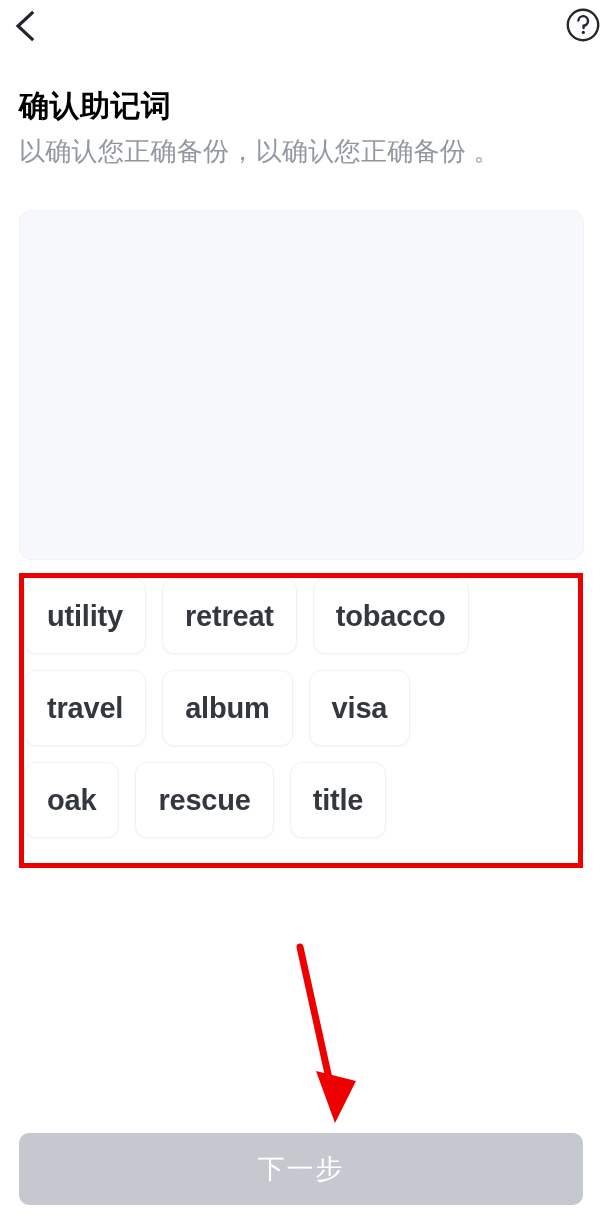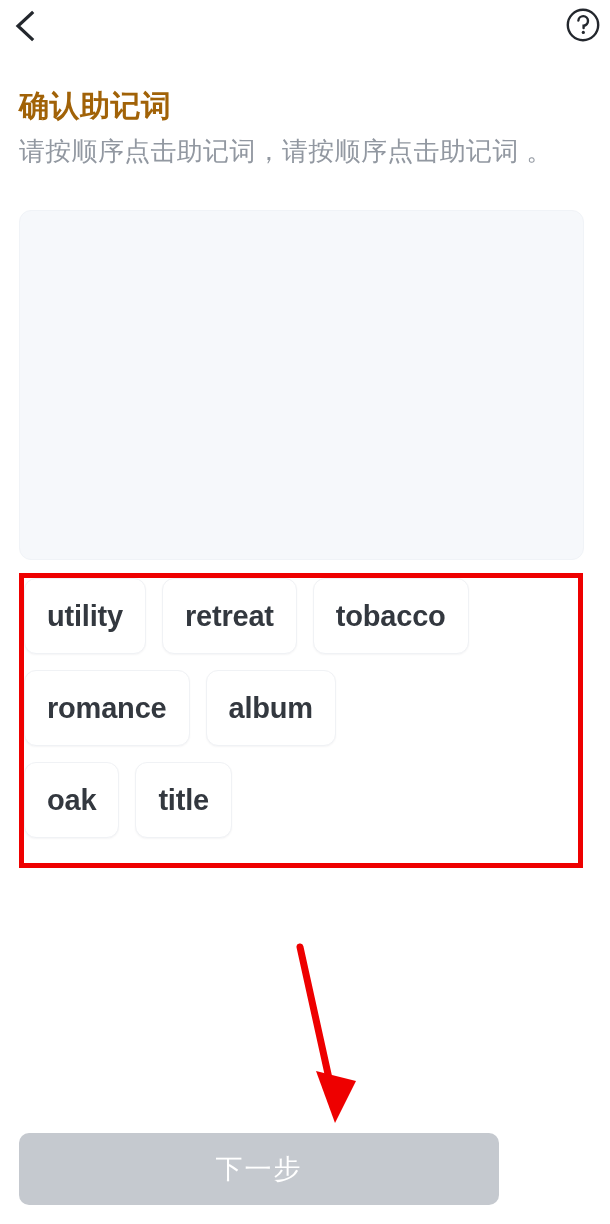--- a/index.html
+++ b/index.html
@@ -47,21 +47,21 @@
     cursor: pointer;
   }
 
   
   #page-title {
     position: absolute;
     left: 19px;
     top: 88px;
     font-size: 30px;
     font-weight: bold;
-    color: #a16207;
+    color: #000000;
     letter-spacing: 0.5px;
     line-height: 36px;
     white-space: nowrap;
   }
   #page-subtitle {
     position: absolute;
     left: 19px;
     top: 133px;
     font-size: 26px;
     font-weight: normal;
@@ -137,21 +137,21 @@
     width: 120px;
     height: 195px;
     pointer-events: none;
   }
 
   
   #next-button {
     position: absolute;
     left: 19px;
     top: 1133px;
-    width: 480px;
+    width: 564px;
     height: 72px;
     background: #c5c9cf;
     border: none;
     border-radius: 10px;
     color: #ffffff;
     font-size: 27px;
     font-family: "Liberation Sans", "DejaVu Sans", sans-serif;
     letter-spacing: 2px;
     display: flex;
     align-items: center;
@@ -176,36 +176,38 @@
       <svg width="36" height="36" viewBox="0 0 36 36">
         <circle cx="18" cy="18" r="15.2" fill="none" stroke="#23272d" stroke-width="2.4"></circle>
         <path d="M13.4 13.5 a4.8 4.8 0 1 1 5.2 5.2 v2.3" fill="none" stroke="#23272d" stroke-width="2.4" stroke-linecap="round"></path>
         <circle cx="18.3" cy="25.4" r="1.6" fill="#23272d"></circle>
       </svg>
     </span>
   </div>
 </div>
 
 <div id="page-title">确认助记词</div>
-<div id="page-subtitle">请按顺序点击助记词，请按顺序点击助记词 。</div>
+<div id="page-subtitle">以确认您正确备份，以确认您正确备份 。</div>
 
 <div id="selection-panel"></div>
 
 <div id="word-bank">
     <div class="word-row">
       <div class="word-chip">utility</div>
       <div class="word-chip">retreat</div>
       <div class="word-chip">tobacco</div>
     </div>
     <div class="word-row">
-      <div class="word-chip">romance</div>
+      <div class="word-chip">travel</div>
       <div class="word-chip">album</div>
+      <div class="word-chip">visa</div>
     </div>
     <div class="word-row">
       <div class="word-chip">oak</div>
+      <div class="word-chip">rescue</div>
       <div class="word-chip">title</div>
     </div>
   </div>
 <div id="word-bank-highlight"></div>
 
 <div id="annotation-arrow">
   <svg width="120" height="195" viewBox="0 0 120 195">
     <line x1="32" y1="12" x2="62" y2="148" stroke="#ee0000" stroke-width="7" stroke-linecap="round"></line>
     <polygon points="67,188 48,136 88,146" fill="#ee0000"></polygon>
   </svg>

